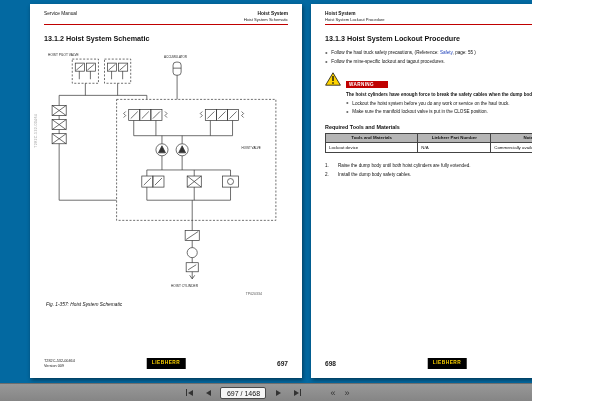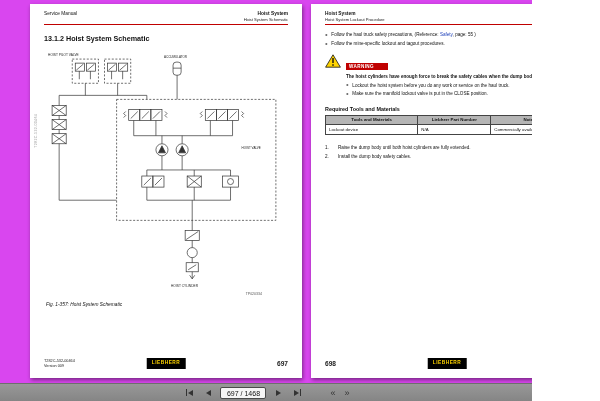--- a/index.html
+++ b/index.html
@@ -1,17 +1,17 @@
 <!DOCTYPE html>
 <html><head>
 <meta charset="utf-8">
 <style>
   * { margin:0; padding:0; box-sizing:border-box; }
   body { font-family:"Liberation Sans","DejaVu Sans",sans-serif; }
-  .viewer { position:relative; width:532px; height:401px; background:#d946ef; overflow:hidden; }
+  .viewer { position:relative; width:532px; height:401px; background:#0369a1; overflow:hidden; }
 
   .page { position:absolute; top:4px; width:272px; height:374px; background:#fff;
           box-shadow:1px 2px 4px rgba(0,0,0,.45); color:#111; }
   .page-left  { left:30px; }
   .page-right { left:311px; }
 
   .hdr { display:flex; justify-content:space-between; align-items:flex-start; padding:7px 14px 0; font-size:4.8px; line-height:1.25; }
   .hdr .chapter { font-weight:bold; }
   .hdr .section { font-size:4.1px; color:#222; }
   .hdr .right-col { text-align:right; }
@@ -180,20 +180,21 @@
   <div class="page page-right">
     <div class="hdr">
       <div>
         <div class="chapter">Hoist System</div>
         <div class="section">Hoist System Lockout Procedure</div>
       </div>
       <div>Service Manual</div>
     </div>
     <div class="redline"></div>
 
+    <div class="doc-title">13.1.3  Hoist System Lockout Procedure</div>
 
     <div class="bullets">
       <div class="bullet">
         <span class="mk">►</span>
         <span class="bt"><span>Follow the haul truck safety precautions, (Reference: </span><a class="lnk">Safety</a><span>, page:  55 )</span></span>
       </div>
       <div class="bullet">
         <span class="mk">►</span>
         <span class="bt">Follow the mine-specific lockout and tagout procedures.</span>
       </div>

